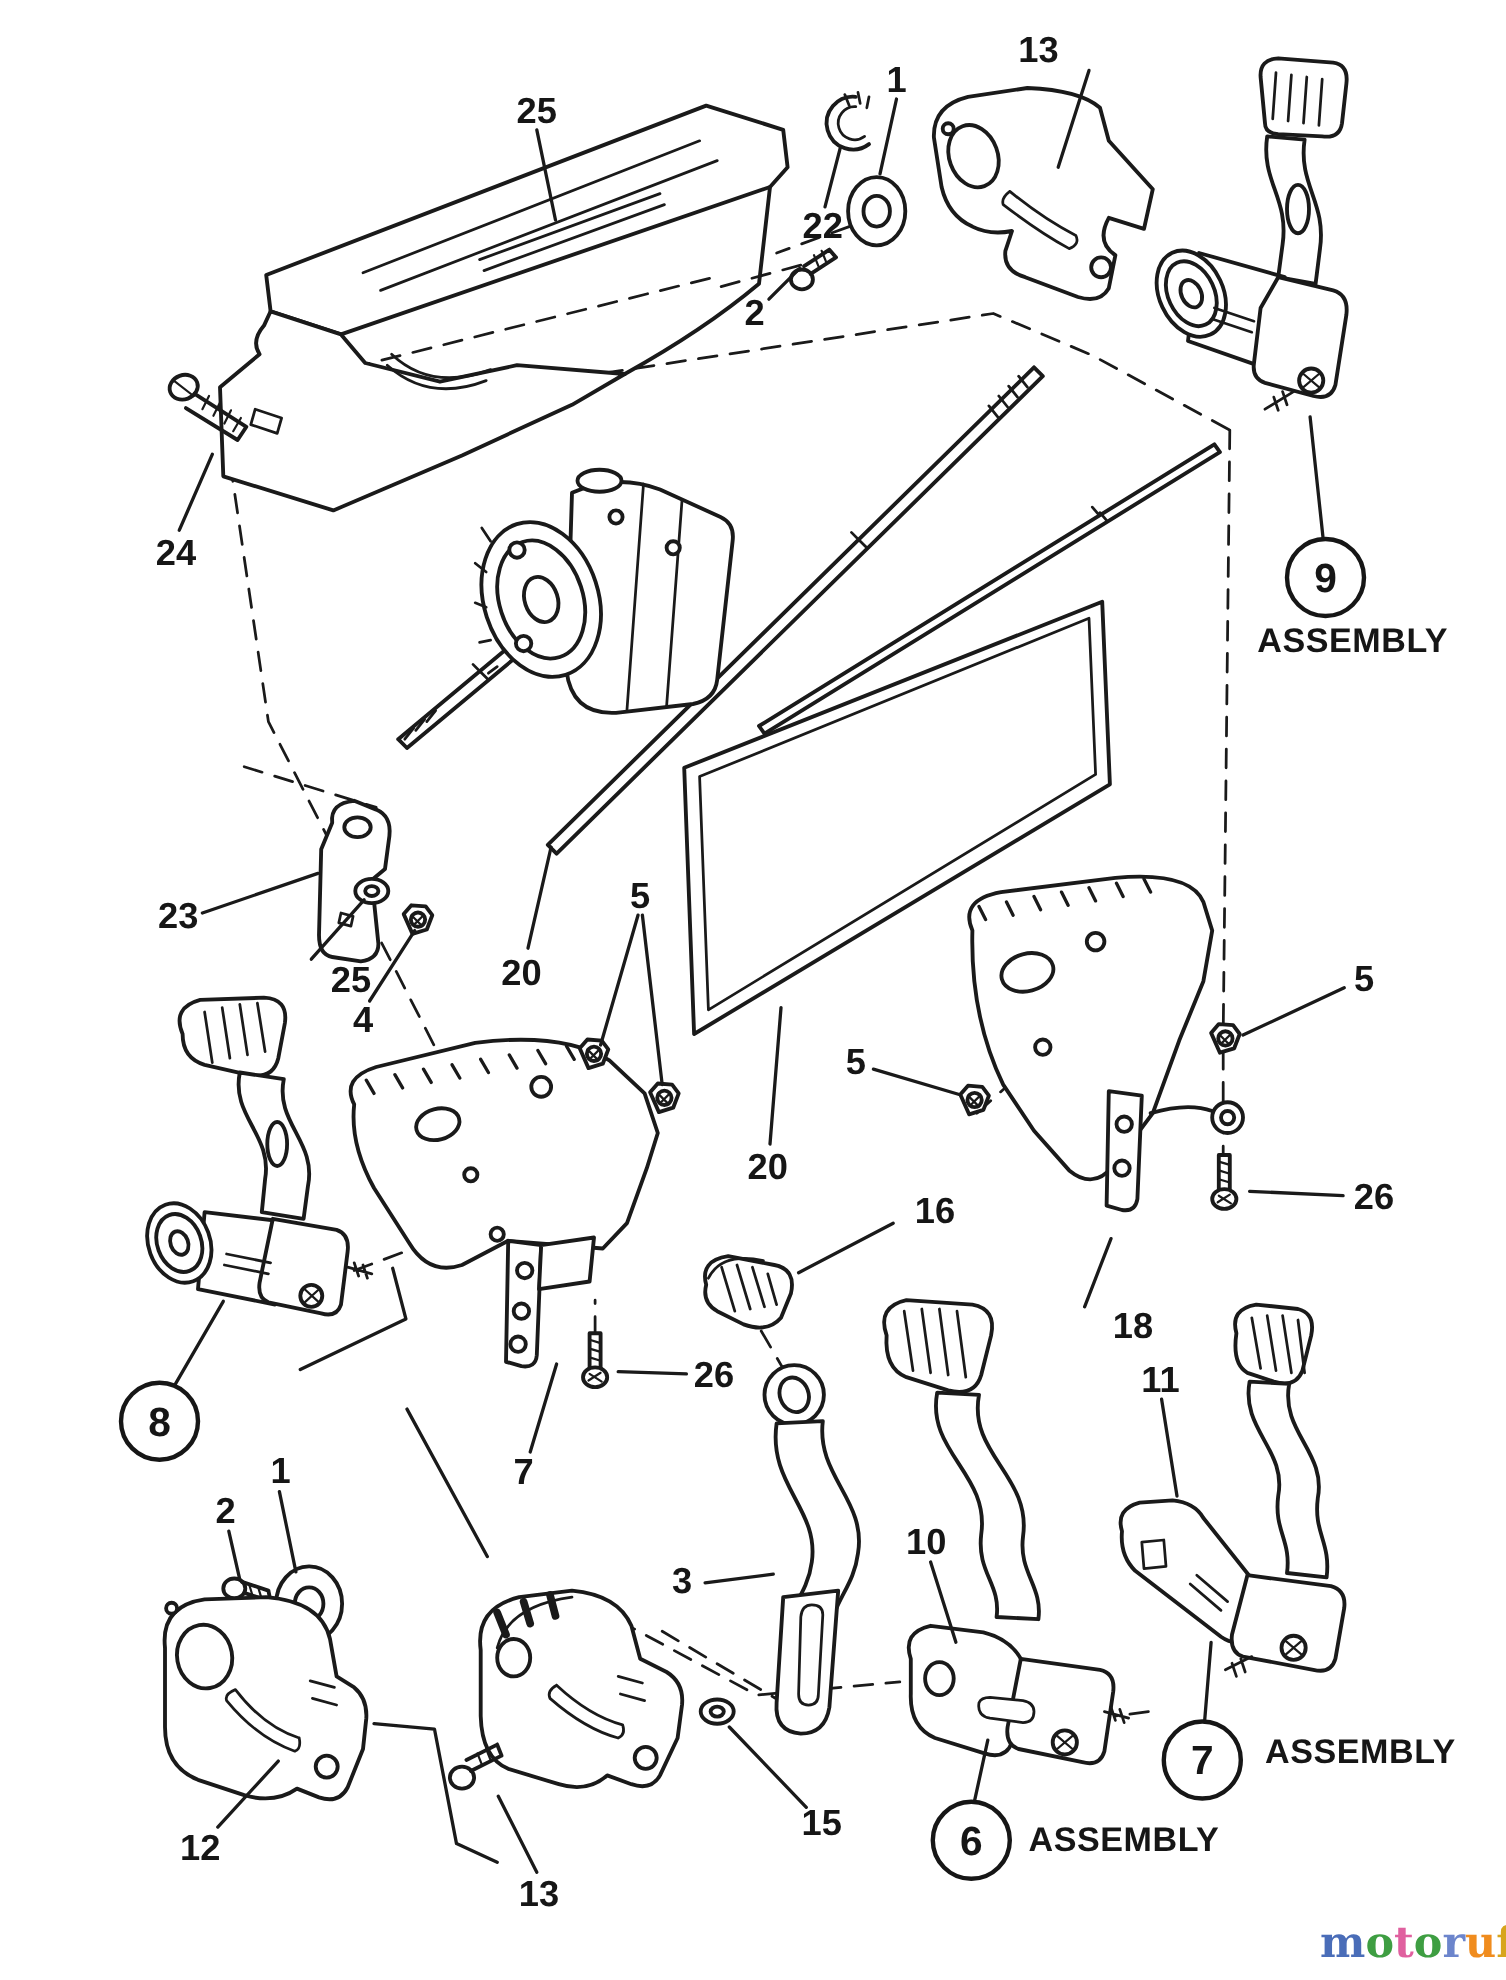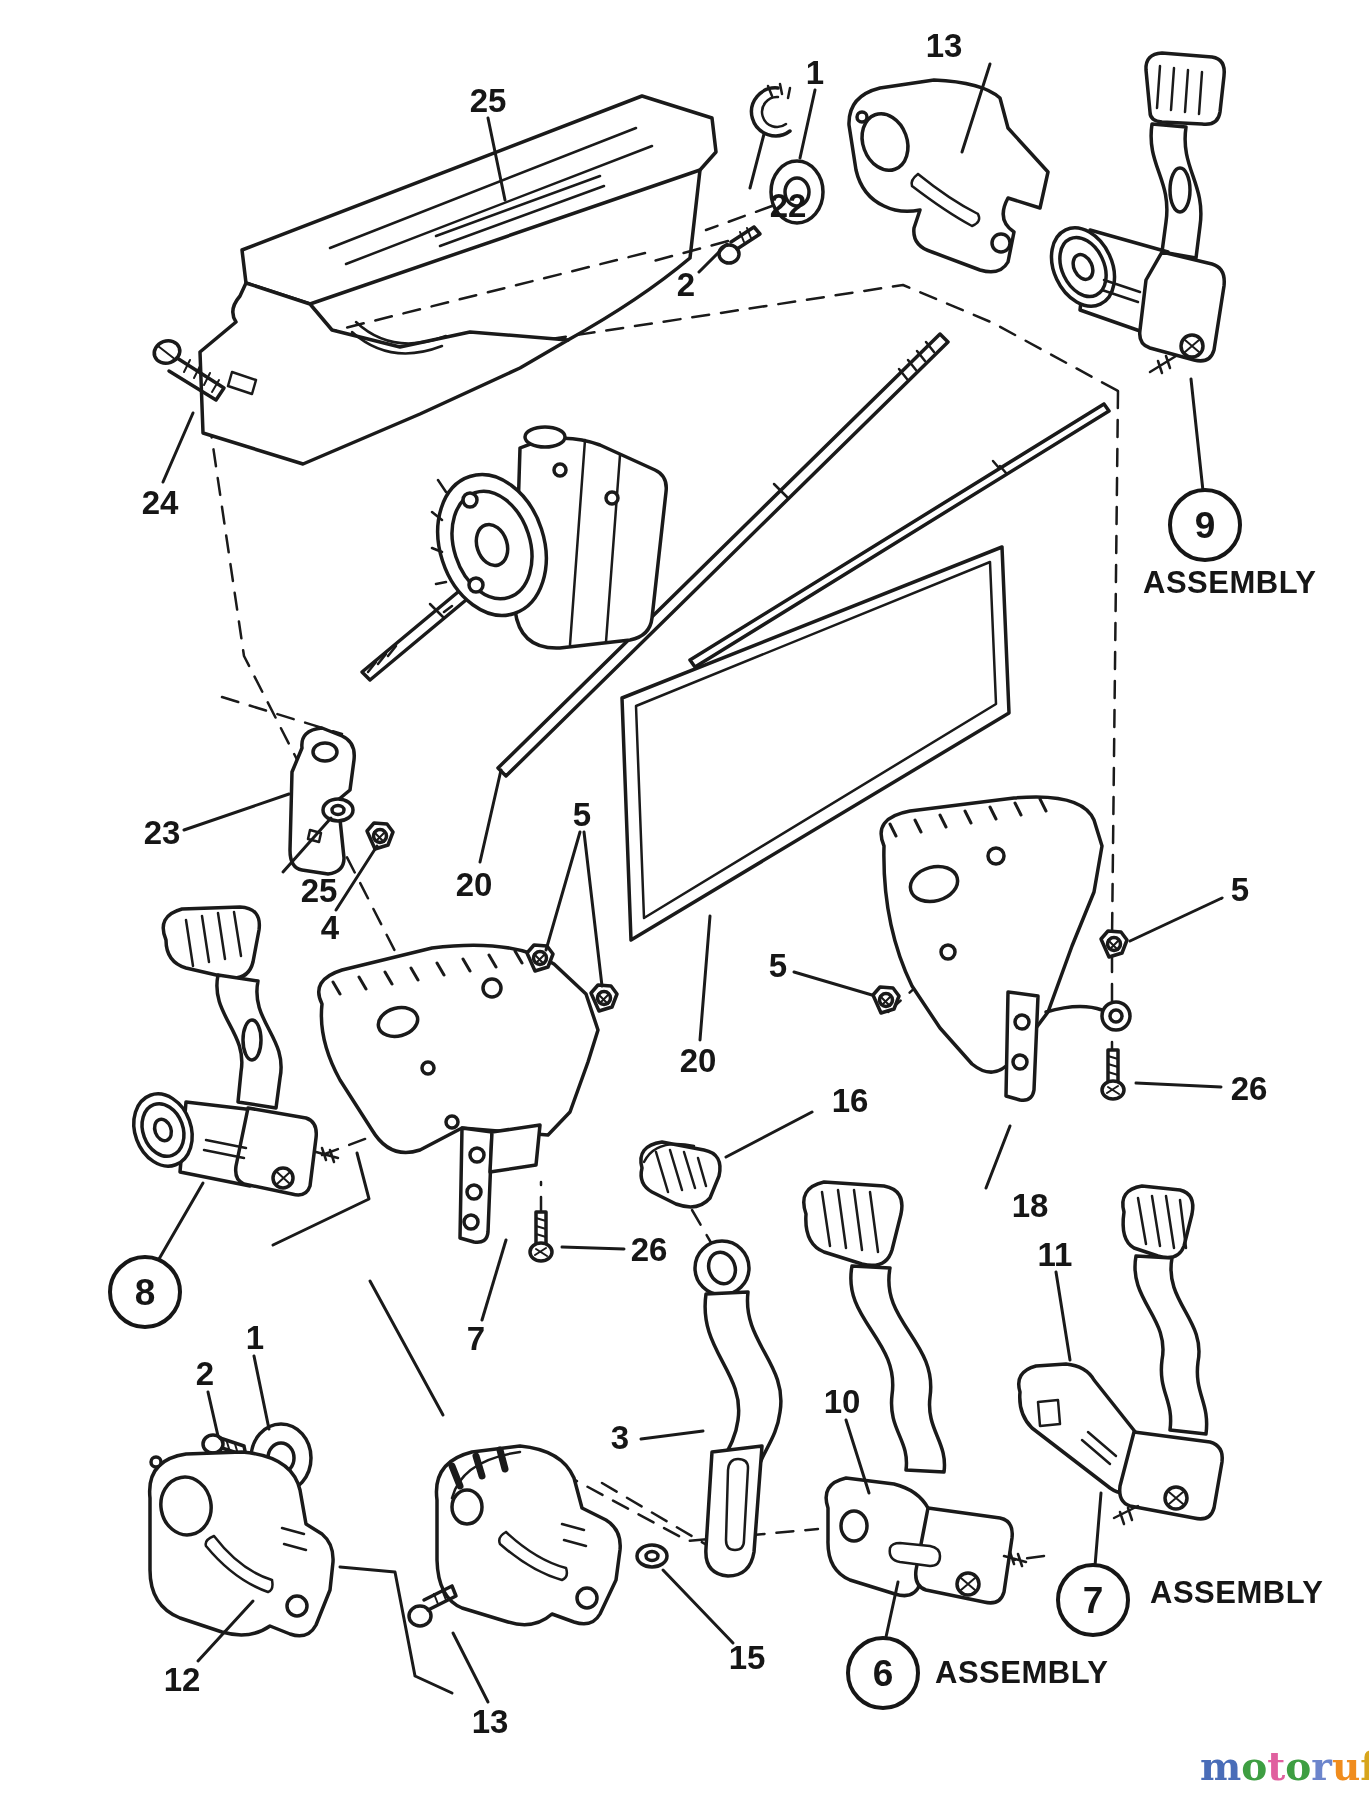--- a/index.html
+++ b/index.html
@@ -331,21 +331,21 @@
       <path d="M357,1153 L369,1199 L273,1245"></path>
       <path d="M370,1281 L443,1415"></path>
       <path d="M340,1567 L395,1572 L415,1676 L452,1693"></path>
     </g>
   </g>
 </svg>
 
 <div class="callout" style="left: 488px; top: 100px;">25</div>
 <div class="callout" style="left: 815px; top: 72px;">1</div>
 <div class="callout" style="left: 944px; top: 45px;">13</div>
-<div class="callout" style="left: 788px; top: 205px;">22</div>
+<div class="callout" style="left: 748px; top: 205px;">22</div>
 <div class="callout" style="left: 686px; top: 284px;">2</div>
 <div class="callout" style="left: 160px; top: 502px;">24</div>
 <div class="callout" style="left: 162px; top: 832px;">23</div>
 <div class="callout" style="left: 272px; top: 890px; margin-left: 47px;">25</div>
 <div class="callout" style="left: 330px; top: 927px;">4</div>
 <div class="callout" style="left: 474px; top: 884px;">20</div>
 <div class="callout" style="left: 582px; top: 814px;">5</div>
 <div class="callout" style="left: 698px; top: 1060px;">20</div>
 <div class="callout" style="left: 778px; top: 965px;">5</div>
 <div class="callout" style="left: 1240px; top: 889px;">5</div>

